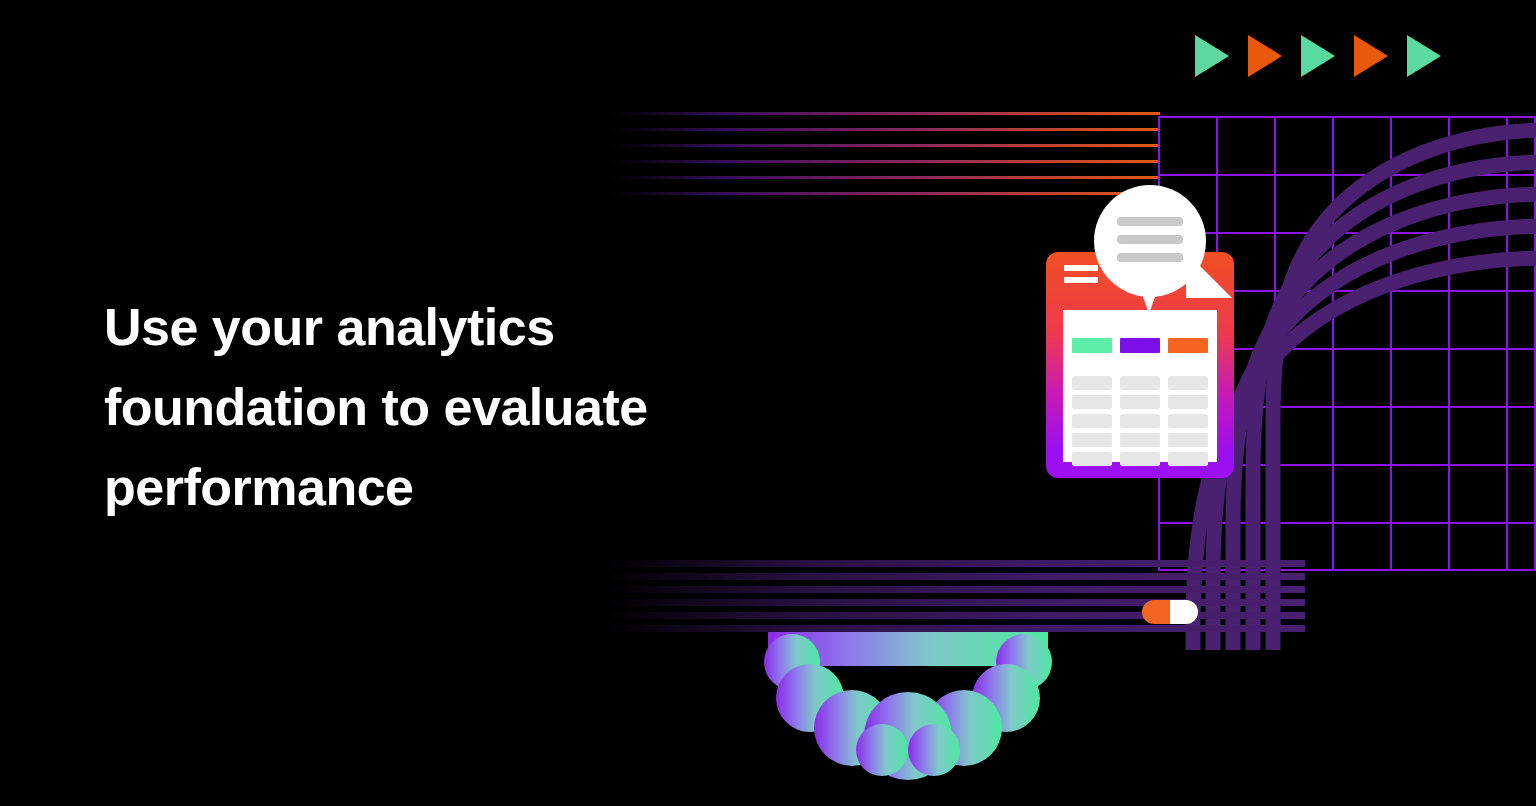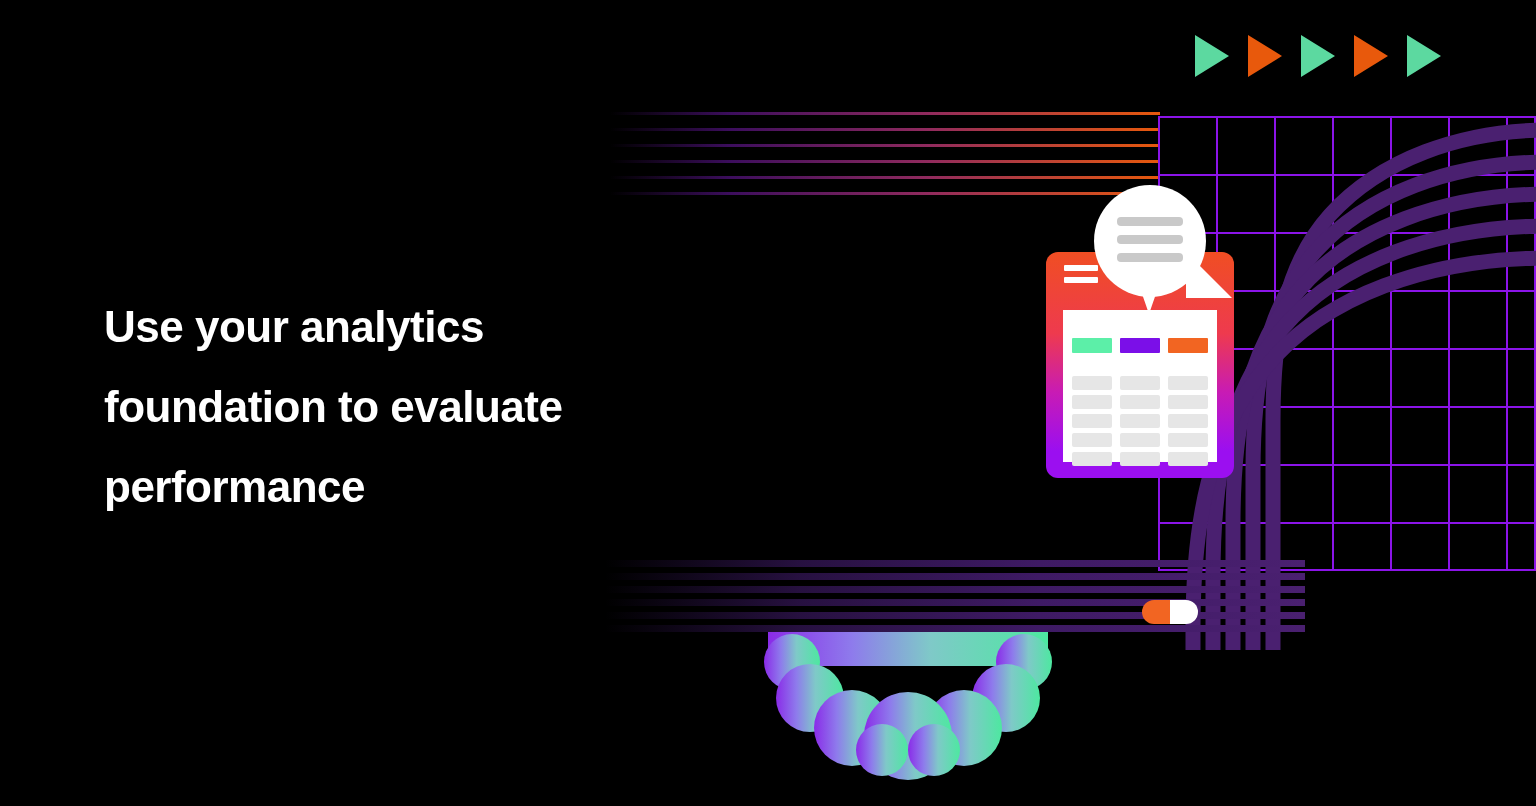--- a/index.html
+++ b/index.html
@@ -17,21 +17,21 @@
     overflow:hidden;
   }
 
   
   #headline {
     position:absolute;
     left:104px; top:287px;
     width:760px;
     color:#ffffff;
     font-family:"Liberation Sans", sans-serif;
-    font-size:44px;
+    font-size:52px;
     font-weight:700;
     line-height:80px;
     letter-spacing:-0.5px;
     white-space:pre-line;
   }
 
   
   #triangles {
     position:absolute;
     left:1195px; top:35px;

